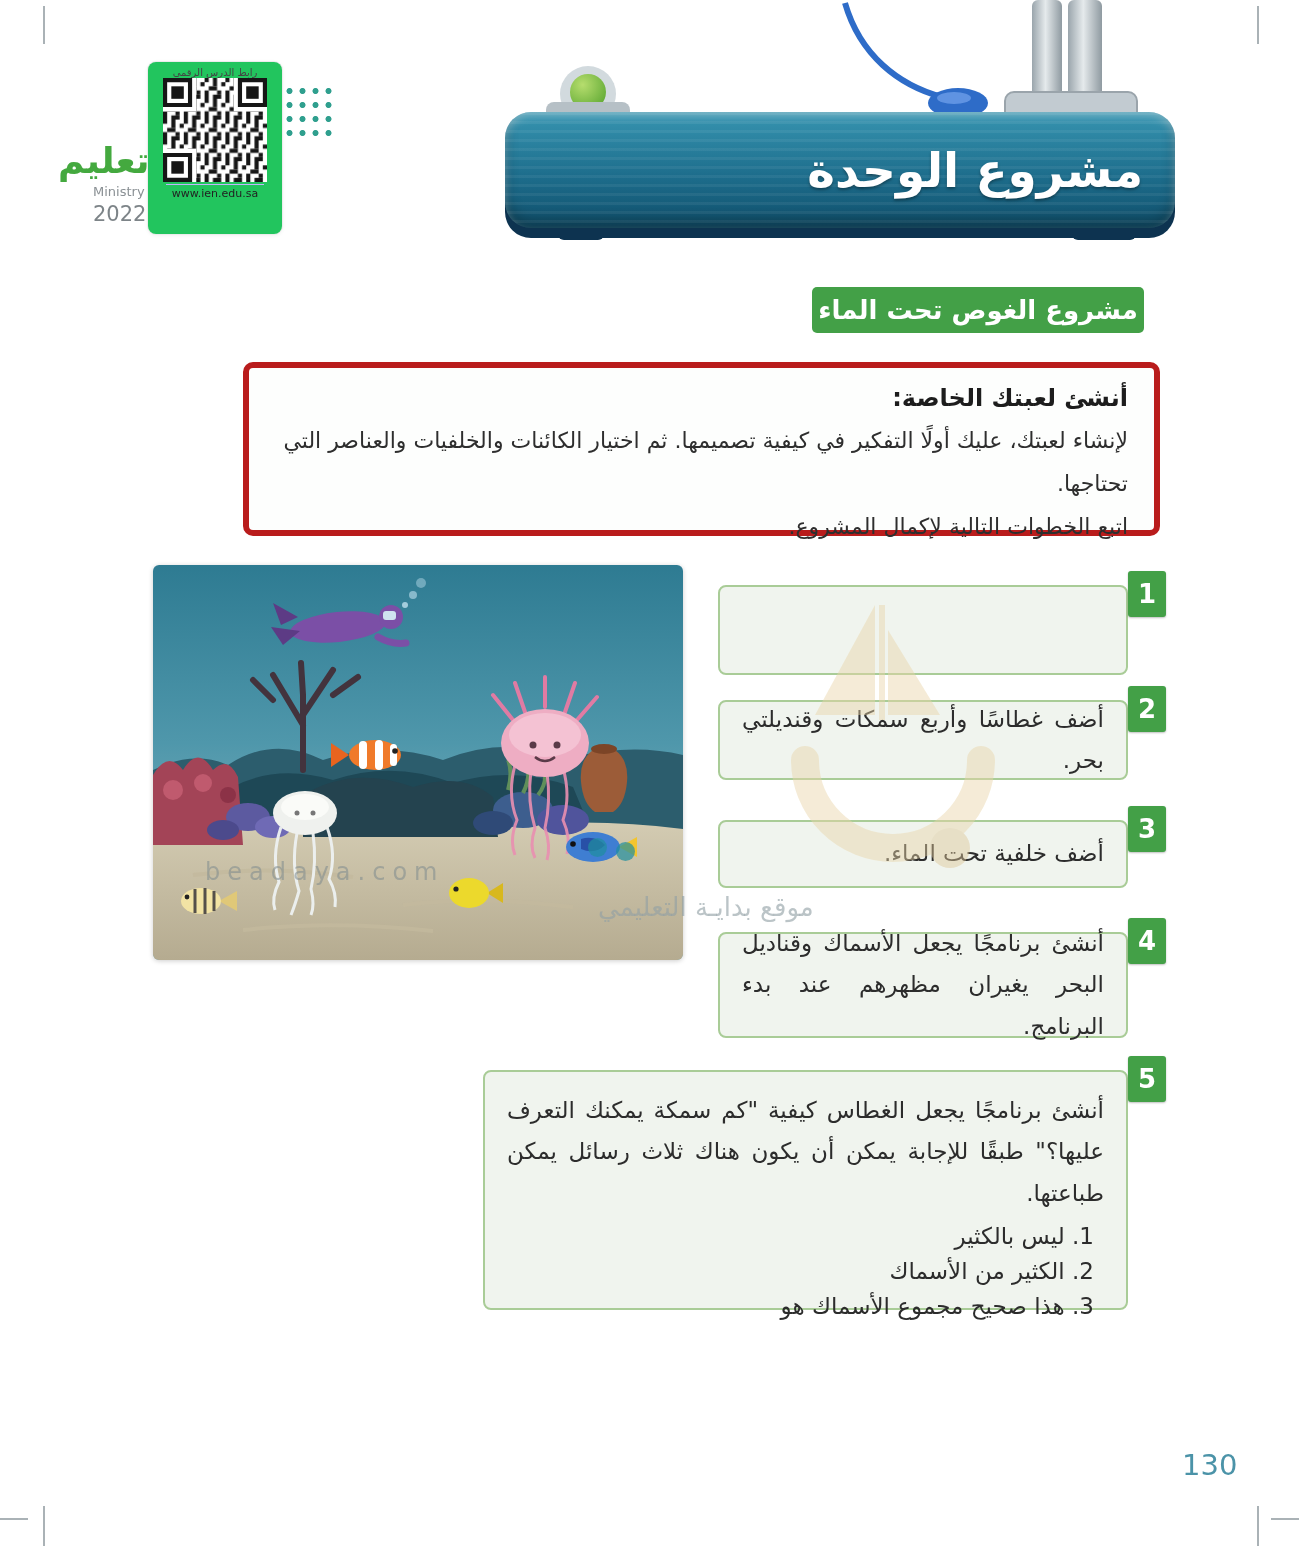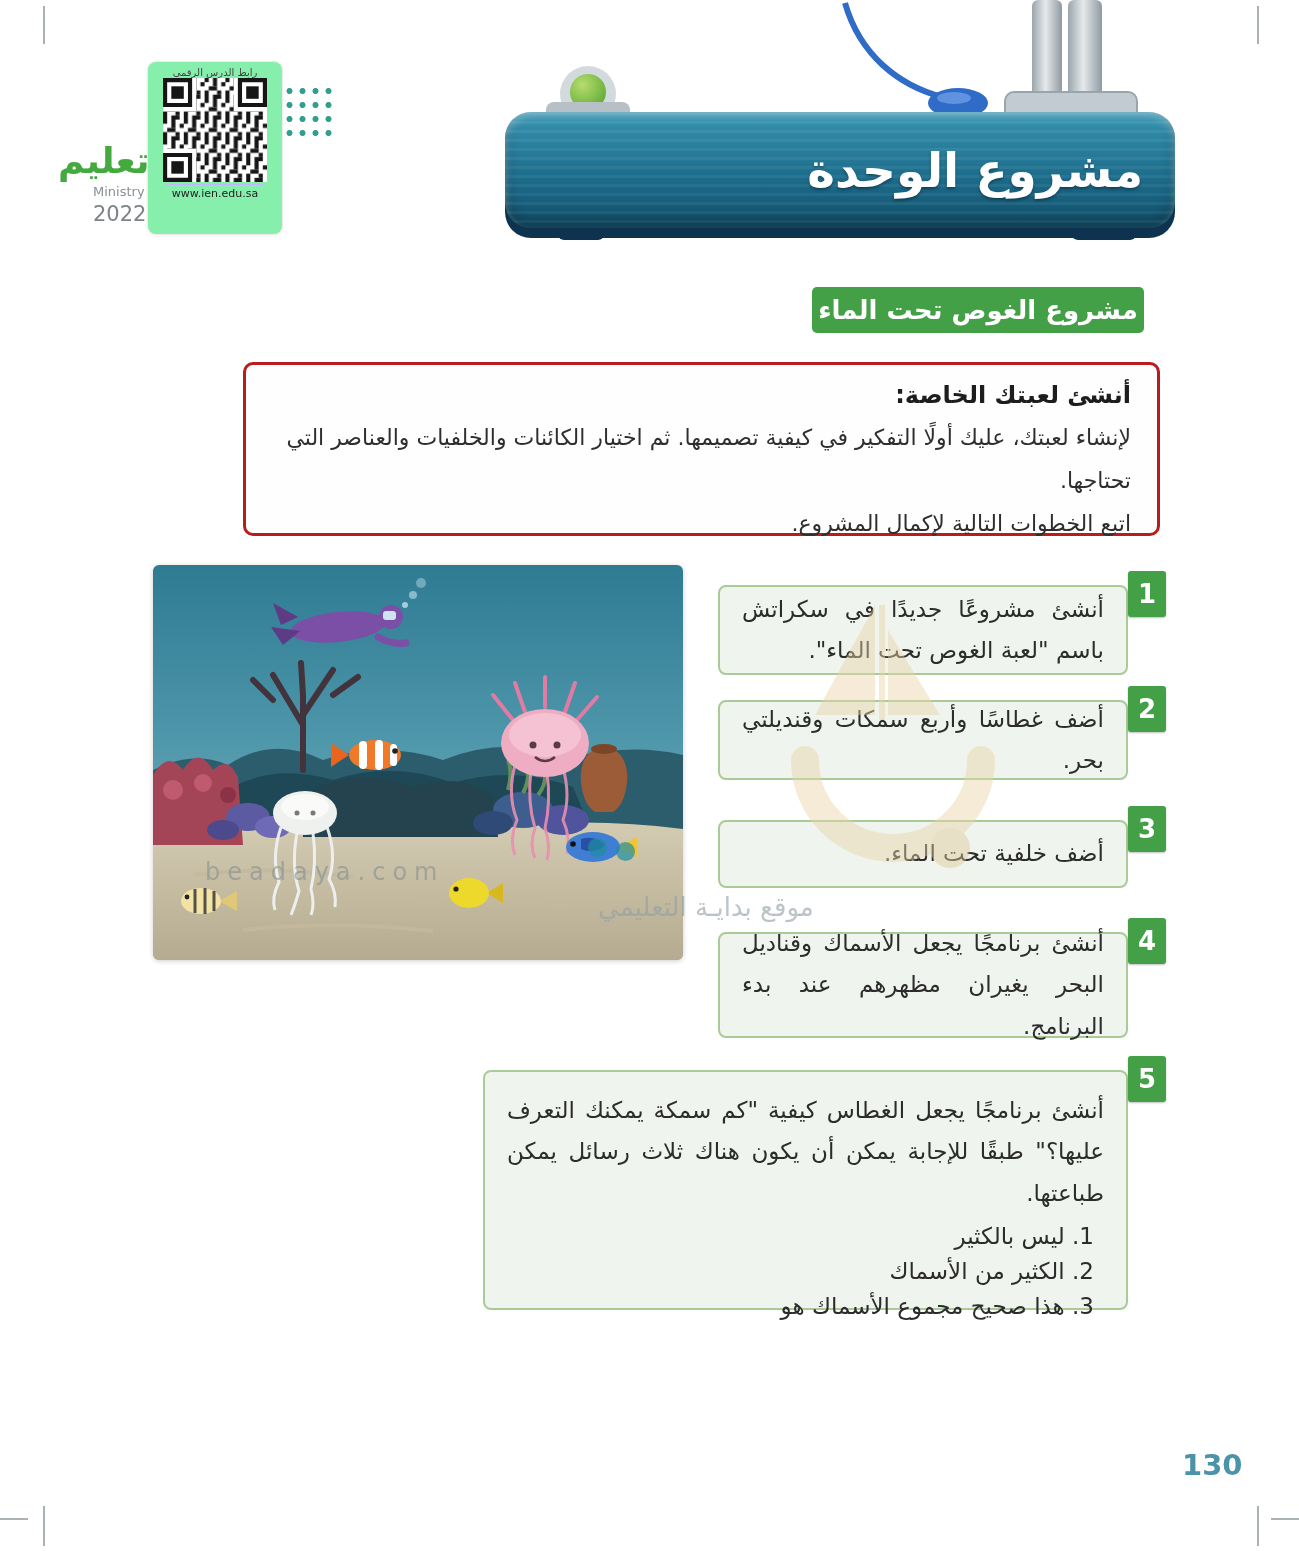--- a/index.html
+++ b/index.html
@@ -3,21 +3,21 @@
 <meta charset="utf-8">
 <style>
   * { margin:0; padding:0; box-sizing:border-box; }
   body { background:#ffffff; font-family:"DejaVu Sans", sans-serif; }
   .page { position:relative; width:1299px; height:1551px; background:#fff; overflow:hidden; }
 
   
   .cm { position:absolute; background:#aab2b6; }
 
   
-  .qr-card { position:absolute; left:148px; top:62px; width:134px; height:172px; background:#86efac;
+  .qr-card { position:absolute; left:148px; top:62px; width:134px; height:172px; background:#22c55e;
              border-radius:8px; box-shadow:0 0 0 1px #ececec, 0 1px 4px rgba(0,0,0,.08); z-index:3;
              display:flex; flex-direction:column; align-items:center; padding-top:5px; }
   .qr-caption { font-size:10px; color:#444; direction:rtl; }
   .qr-url { font-size:11px; color:#222; border-top:1px solid #c4b5fd; padding:2px 6px 0 6px; margin-top:2px; }
   .dots { position:absolute; left:283px; top:84px; width:54px; height:58px; z-index:2;
           background-image:radial-gradient(circle, #2f9f8e 2.6px, transparent 3.4px);
           background-size:13px 14px; }
   .logo-word { position:absolute; left:58px; top:140px; font-size:36px; font-weight:bold; color:#44a93f; z-index:1; }
   .ministry-text { position:absolute; left:93px; top:184px; font-size:13px; color:#8a9094; z-index:1; }
   .year-text { position:absolute; left:93px; top:202px; font-size:21px; color:#7d8488; z-index:1; }
@@ -36,21 +36,21 @@
   .banner-title { position:relative; z-index:1; color:#fff; font-size:47px; font-weight:bold;
             text-shadow:0 2px 3px rgba(0,0,0,.35); }
 
   
   .section-bar { position:absolute; left:812px; top:287px; width:332px; height:46px; background:#43a047;
             border-radius:5px; color:#fff; font-size:26px; font-weight:bold; display:flex;
             align-items:center; justify-content:center; direction:rtl; z-index:3; }
 
   
   .intro-box { position:absolute; left:243px; top:362px; width:917px; height:174px; background:#fdfefd;
-            border:3px solid #b91c1c; border-radius:10px; direction:rtl; padding:16px 26px; z-index:3; }
+            border:6px solid #b91c1c; border-radius:10px; direction:rtl; padding:16px 26px; z-index:3; }
   .intro-heading { font-size:24px; font-weight:bold; color:#1d1d1d; margin-bottom:8px; }
   .intro-line { font-size:22px; color:#2e2e2e; line-height:1.95; }
 
   
   .scene { position:absolute; left:153px; top:565px; width:530px; height:395px; border-radius:6px;
             overflow:hidden; box-shadow:0 1px 5px rgba(0,0,0,.2); z-index:3; }
 
   
   .step { position:absolute; left:718px; width:410px; background:#f0f4ee; border:2px solid #a9cc97;
             border-radius:8px; direction:rtl; display:flex; align-items:center; padding:12px 22px; z-index:4; }
@@ -68,21 +68,21 @@
 
   
   .wm-boat { position:absolute; left:780px; top:600px; opacity:.45; z-index:5; pointer-events:none; }
   .wm-latin { position:absolute; left:205px; top:858px; font-size:24px; letter-spacing:7px;
             color:rgba(125,138,142,.55); z-index:6; pointer-events:none; }
   .wm-arabic { position:absolute; left:598px; top:856px; font-size:26px; font-weight:normal; direction:rtl;
             color:rgba(145,160,165,.62); z-index:6; pointer-events:none;margin-top:36px; }
   .wm-dot { position:absolute; width:19px; height:19px; border-radius:50%; background:#1f8f9e; opacity:.7; z-index:6; }
 
   
-  .page-number { position:absolute; left:1182px; top:1448px; font-size:29px; font-weight:bold;
+  .page-number { position:absolute; left:1182px; top:1448px; font-size:29px; font-weight:normal;
             color:#4b93a8; direction:ltr; }
 </style>
 </head>
 <body>
 
 <div class="page">
 
   <div class="cm" style="left:43px;top:6px;width:2px;height:38px;"></div>
   <div class="cm" style="left:1257px;top:6px;width:2px;height:38px;"></div>
   <div class="cm" style="left:43px;top:1506px;width:2px;height:40px;"></div>
@@ -276,21 +276,20 @@
         <path d="M66 336 L84 326 L84 346 Z" fill="#e0c878"></path>
         <ellipse cx="48" cy="336" rx="20" ry="13" fill="#f2e3a4"></ellipse>
         <path d="M42 324 L42 348 M52 323 L52 349 M61 326 L61 346" stroke="#55504a" stroke-width="3"></path>
         <circle cx="34" cy="332" r="2.4" fill="#222"></circle>
       </g>
     </svg>
   </div>
 
   <div class="step step-1">
     <div class="step-num">1</div>
-    <div class="step-text">أنشئ مشروعًا جديدًا في سكراتش باسم "لعبة الغوص تحت الماء".</div>
   </div>
   <div class="step step-2">
     <div class="step-num">2</div>
     <div class="step-text">أضف غطاسًا وأربع سمكات وقنديلتي بحر.</div>
   </div>
   <div class="step step-3">
     <div class="step-num">3</div>
     <div class="step-text">أضف خلفية تحت الماء.</div>
   </div>
   <div class="step step-4">

